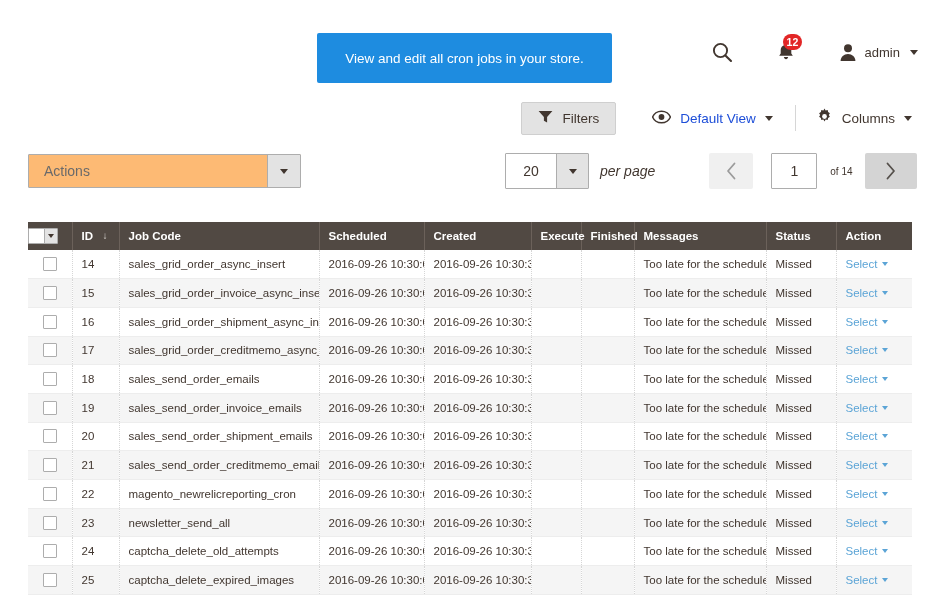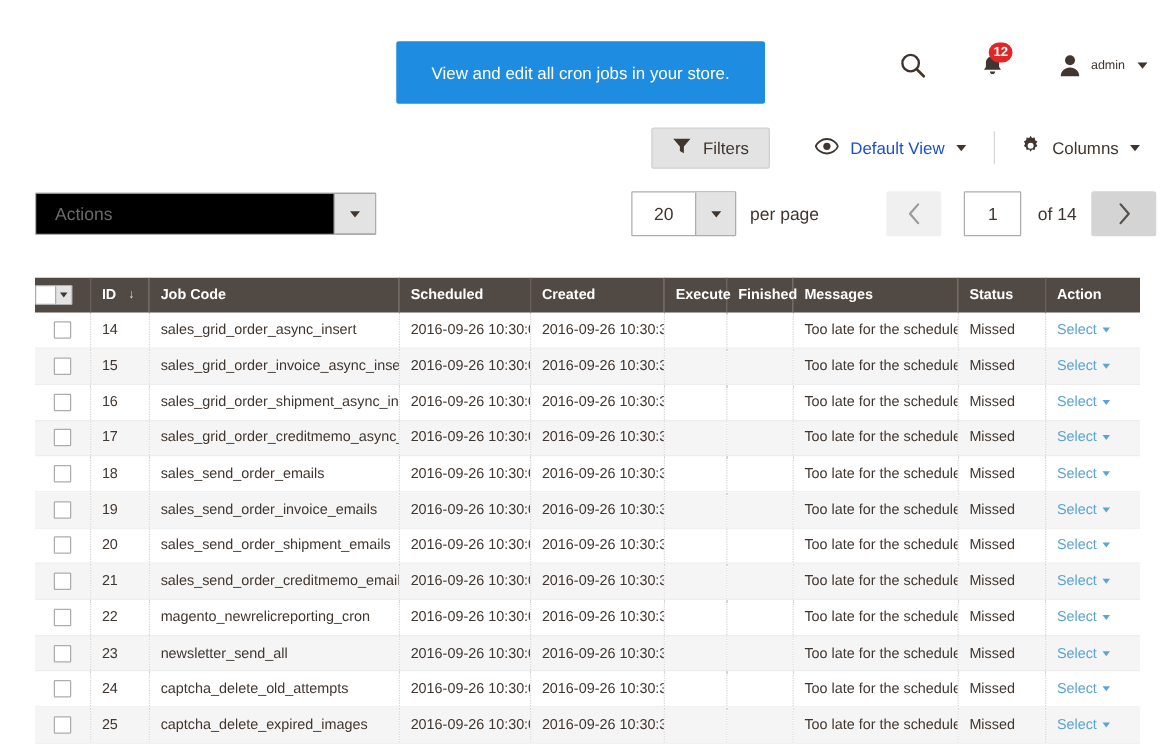--- a/index.html
+++ b/index.html
@@ -51,21 +51,21 @@
   .badge {
     position: absolute; top: -4px; left: 10px;
     background: #e22626; color: #fff;
     font-size: 10.5px; font-weight: bold;
     border-radius: 9px; min-width: 19px; height: 16px;
     line-height: 16px; text-align: center; padding: 0 4px;
   }
   .user-wrap {
     display: flex; align-items: center; gap: 8px; cursor: pointer;
   }
-  .user-name { font-size: 10px; color: #41362f; }
+  .user-name { font-size: 13px; color: #41362f; }
   .caret-down {
     width: 0; height: 0;
     border-left: 4.5px solid transparent;
     border-right: 4.5px solid transparent;
     border-top: 5px solid #41362f;
     margin-left: 2px;
   }
 
   
   .control-bar {
@@ -91,21 +91,21 @@
     display: flex; align-items: center; gap: 9px;
     height: 33px; padding: 0 6px 0 12px;
     cursor: pointer; font-size: 13.5px; color: #41362f;
   }
 
   
   .actions-select {
     position: absolute; left: 28px; top: 154px;
     width: 273px; height: 34px;
     border: 1px solid #adadad; border-radius: 1px;
-    background: #000000; display: flex; align-items: center;
+    background: #fdba74; display: flex; align-items: center;
     cursor: pointer;
   }
   .actions-label {
     flex: 1; padding-left: 15px; font-size: 14px; color: #6a6a6a;
   }
   .select-arrow-box {
     width: 33px; height: 32px; background: #e3e3e3;
     border-left: 1px solid #adadad;
     display: flex; align-items: center; justify-content: center;
   }
@@ -121,38 +121,38 @@
   }
   .perpage-val {
     flex: 1; text-align: center; font-size: 14px; color: #41362f;
   }
   .perpage-arrow {
     width: 32px; height: 34px; background: #e3e3e3;
     border-left: 1px solid #adadad;
     display: flex; align-items: center; justify-content: center;
   }
   .perpage-text {
-    margin-left: 11px; font-size: 14px; color: #41362f;
+    margin-left: 11px; font-size: 14px; color: #41362f; font-style: italic;
   }
   .pg-prev, .pg-next {
     width: 44px; height: 36px; border-radius: 2px;
     display: flex; align-items: center; justify-content: center;
     cursor: pointer;
   }
   .pg-prev { background: #f0f0f0; margin-left: 54px; }
   .pg-next { background: #d4d4d4; margin-left: 12px; width: 52px; }
   .pg-input {
     width: 46px; height: 36px; border: 1px solid #adadad;
     background: #fff; margin-left: 18px; text-align: center;
     font-size: 14px; color: #41362f; border-radius: 1px;
     font-family: "Liberation Sans", sans-serif;
     display: flex; align-items: center; justify-content: center;
   }
   .pg-of {
-    margin-left: 13px; font-size: 14px; color: #41362f;
+    margin-left: 13px; font-size: 10px; color: #41362f;
   }
 
   
   .grid {
     position: absolute; left: 28px; top: 222px;
     width: 884px; height: 378px;
     overflow: hidden;
   }
   table.data {
     width: 884px; border-collapse: collapse;

